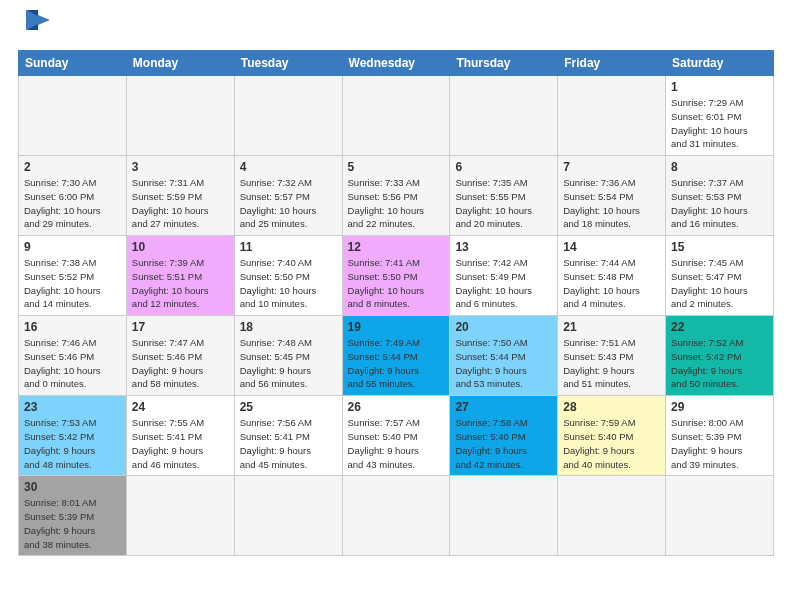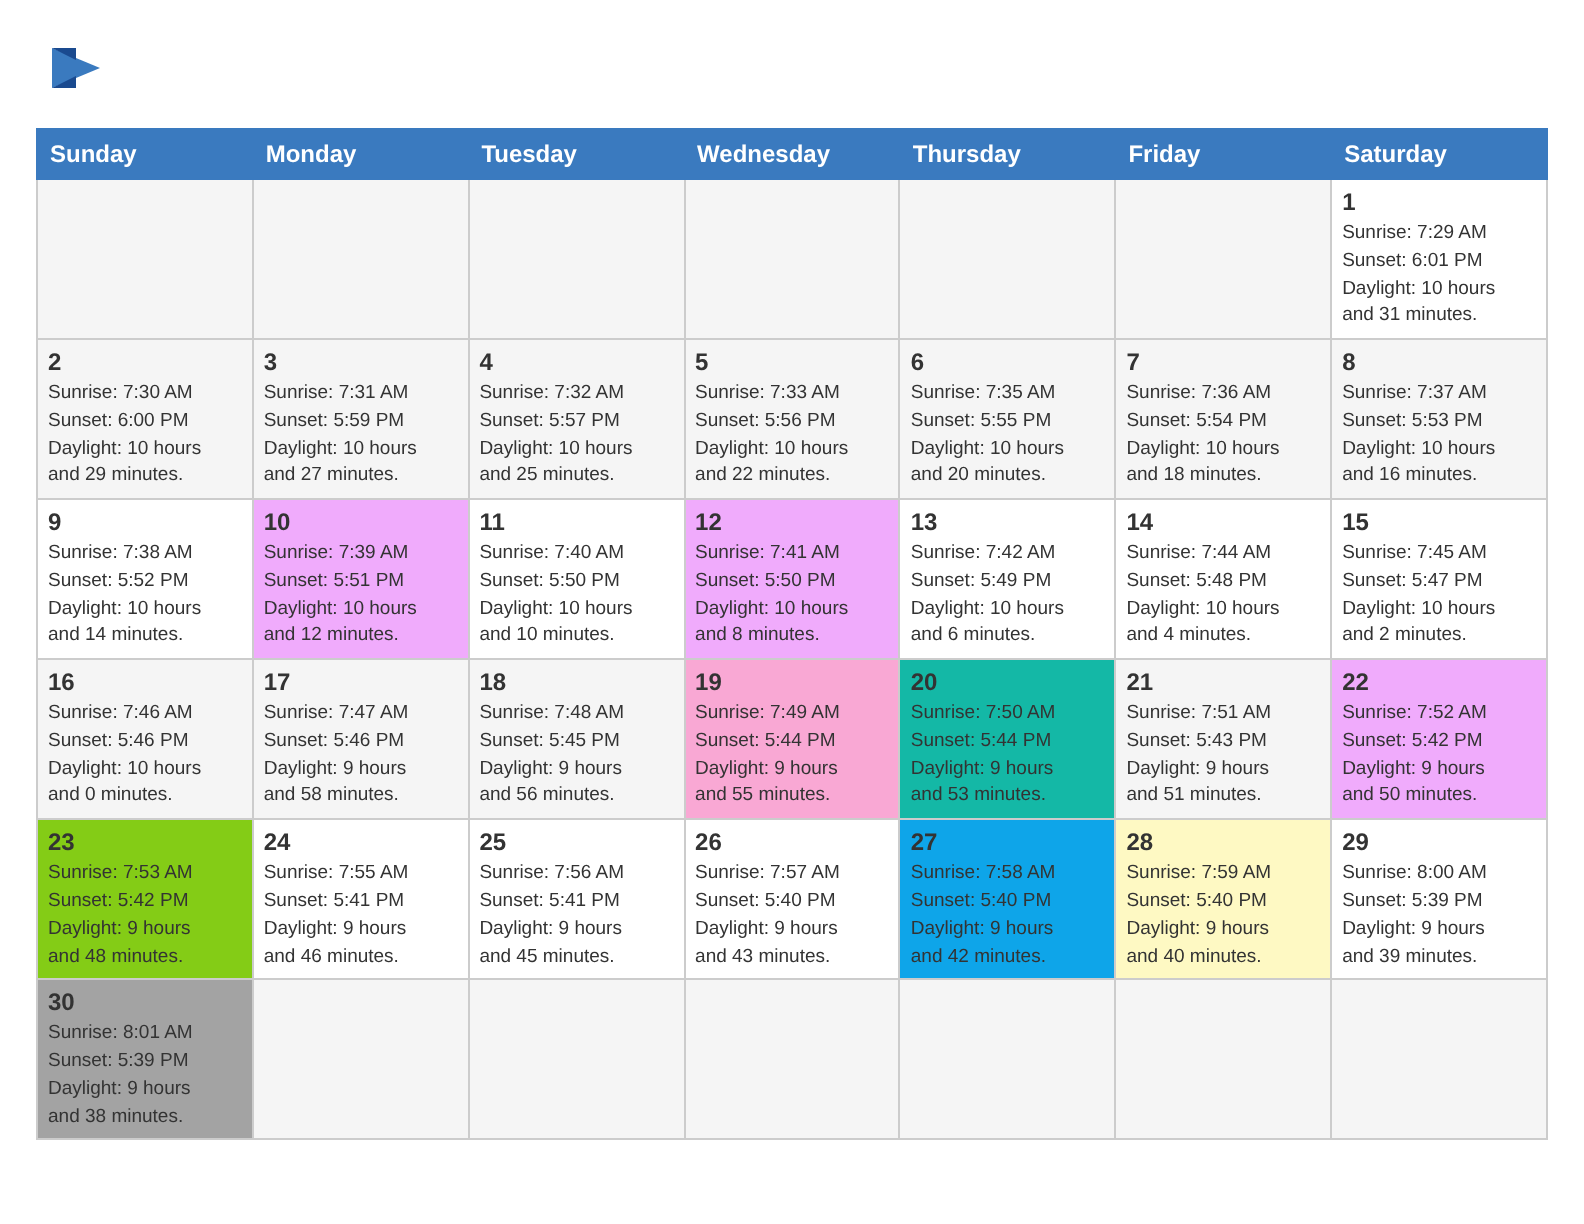--- a/index.html
+++ b/index.html
@@ -5,21 +5,21 @@
     * { box-sizing: border-box; margin: 0; padding: 0; }
     body {
       font-family: Arial, sans-serif;
       background: #fff;
       width: 792px;
       min-height: 612px;
     }
     .page {
       width: 792px;
       min-height: 612px;
-      padding: 16px 18px 10px 18px;
+      padding: 2px 18px 10px 18px;
       background: #fff;
     }
     .header {
       display: flex;
       justify-content: space-between;
       align-items: flex-start;
       margin-bottom: 10px;
     }
     .logo {
       display: flex;
@@ -214,39 +214,39 @@
             <div class="day-info">Sunrise: 7:46 AM<br>Sunset: 5:46 PM<br>Daylight: 10 hours<br>and 0 minutes.</div>
           </td>
           <td style="background: rgb(245, 245, 245); margin-top: 24px;">
             <span class="day-number">17</span>
             <div class="day-info">Sunrise: 7:47 AM<br>Sunset: 5:46 PM<br>Daylight: 9 hours<br>and 58 minutes.</div>
           </td>
           <td style="background: rgb(245, 245, 245);">
             <span class="day-number">18</span>
             <div class="day-info">Sunrise: 7:48 AM<br>Sunset: 5:45 PM<br>Daylight: 9 hours<br>and 56 minutes.</div>
           </td>
-          <td style="background: #f9a8d4;">
+          <td style="background: #0ea5e9;">
             <span class="day-number">19</span>
             <div class="day-info">Sunrise: 7:49 AM<br>Sunset: 5:44 PM<br>Daylight: 9 hours<br>and 55 minutes.</div>
           </td>
-          <td style="background: #14b8a6; margin-left: 48px;">
+          <td style="background: #7dd3fc; margin-left: 48px;">
             <span class="day-number">20</span>
             <div class="day-info">Sunrise: 7:50 AM<br>Sunset: 5:44 PM<br>Daylight: 9 hours<br>and 53 minutes.</div>
           </td>
           <td style="background: rgb(245, 245, 245);">
             <span class="day-number">21</span>
             <div class="day-info">Sunrise: 7:51 AM<br>Sunset: 5:43 PM<br>Daylight: 9 hours<br>and 51 minutes.</div>
           </td>
-          <td style="background: #f0abfc;">
+          <td style="background: #14b8a6;">
             <span class="day-number">22</span>
             <div class="day-info">Sunrise: 7:52 AM<br>Sunset: 5:42 PM<br>Daylight: 9 hours<br>and 50 minutes.</div>
           </td>
         </tr>
         <tr>
-          <td style="background: #84cc16; margin-top: 45px;">
+          <td style="background: #7dd3fc; margin-top: 45px;">
             <span class="day-number">23</span>
             <div class="day-info">Sunrise: 7:53 AM<br>Sunset: 5:42 PM<br>Daylight: 9 hours<br>and 48 minutes.</div>
           </td>
           <td style="background: rgb(255, 255, 255);">
             <span class="day-number">24</span>
             <div class="day-info">Sunrise: 7:55 AM<br>Sunset: 5:41 PM<br>Daylight: 9 hours<br>and 46 minutes.</div>
           </td>
           <td style="background: rgb(255, 255, 255);">
             <span class="day-number">25</span>
             <div class="day-info">Sunrise: 7:56 AM<br>Sunset: 5:41 PM<br>Daylight: 9 hours<br>and 45 minutes.</div>

